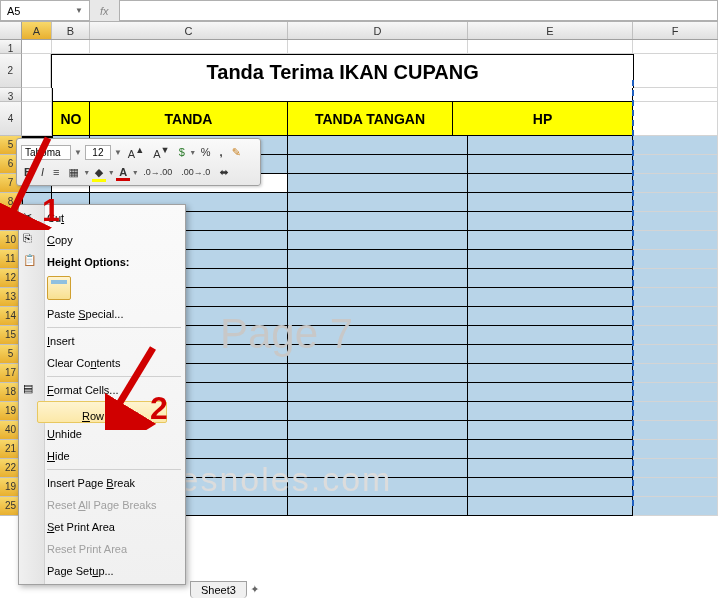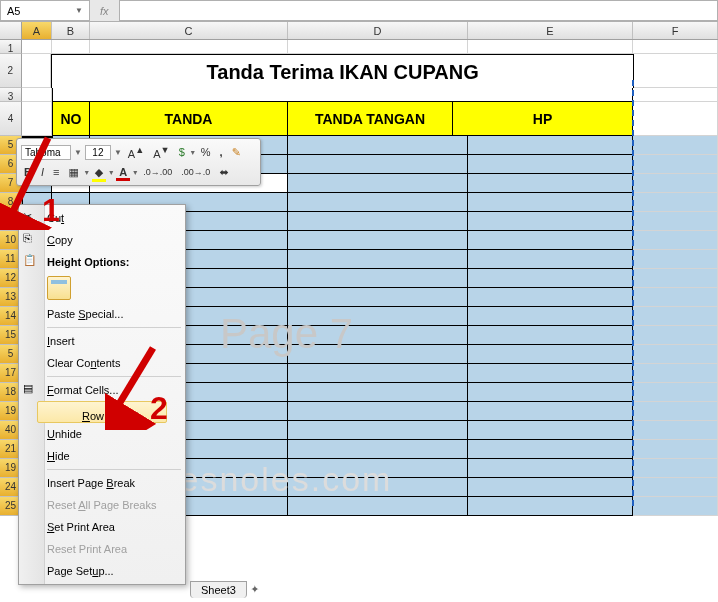--- a/index.html
+++ b/index.html
@@ -293,30 +293,30 @@
       <div class="row dataRow">
         <div class="rowhdr sel">21</div>
         <div class="tblcell first" style="width: 30px; background: rgb(184, 212, 232);"></div>
         <div class="tblcell" style="width: 38px;"></div>
         <div class="tblcell" style="width: 198px;"></div>
         <div class="tblcell" style="width: 180px;"></div>
         <div class="tblcell" style="width: 165px;"></div>
         <div class="cell outcolE" style="width: 85px;"></div>
       </div>
       <div class="row dataRow">
+        <div class="rowhdr sel">22</div>
+        <div class="tblcell first" style="width: 30px; background: rgb(184, 212, 232);"></div>
+        <div class="tblcell" style="width: 38px;"></div>
+        <div class="tblcell" style="width: 198px;"></div>
+        <div class="tblcell" style="width: 180px;"></div>
+        <div class="tblcell" style="width: 165px;"></div>
+        <div class="cell outcolE" style="width: 85px;"></div>
+      </div>
+      <div class="row dataRow">
         <div class="rowhdr sel">19</div>
-        <div class="tblcell first" style="width: 30px; background: rgb(184, 212, 232);"></div>
-        <div class="tblcell" style="width: 38px;"></div>
-        <div class="tblcell" style="width: 198px;"></div>
-        <div class="tblcell" style="width: 180px;"></div>
-        <div class="tblcell" style="width: 165px;"></div>
-        <div class="cell outcolE" style="width: 85px;"></div>
-      </div>
-      <div class="row dataRow">
-        <div class="rowhdr sel">24</div>
         <div class="tblcell first" style="width: 30px; background: rgb(184, 212, 232);"></div>
         <div class="tblcell" style="width: 38px;"></div>
         <div class="tblcell" style="width: 198px;"></div>
         <div class="tblcell" style="width: 180px;"></div>
         <div class="tblcell" style="width: 165px;"></div>
         <div class="cell outcolE" style="width: 85px;"></div>
       </div>
       <div class="row dataRow">
         <div class="rowhdr sel">25</div>
         <div class="tblcell first" style="width: 30px; background: rgb(184, 212, 232);"></div>

